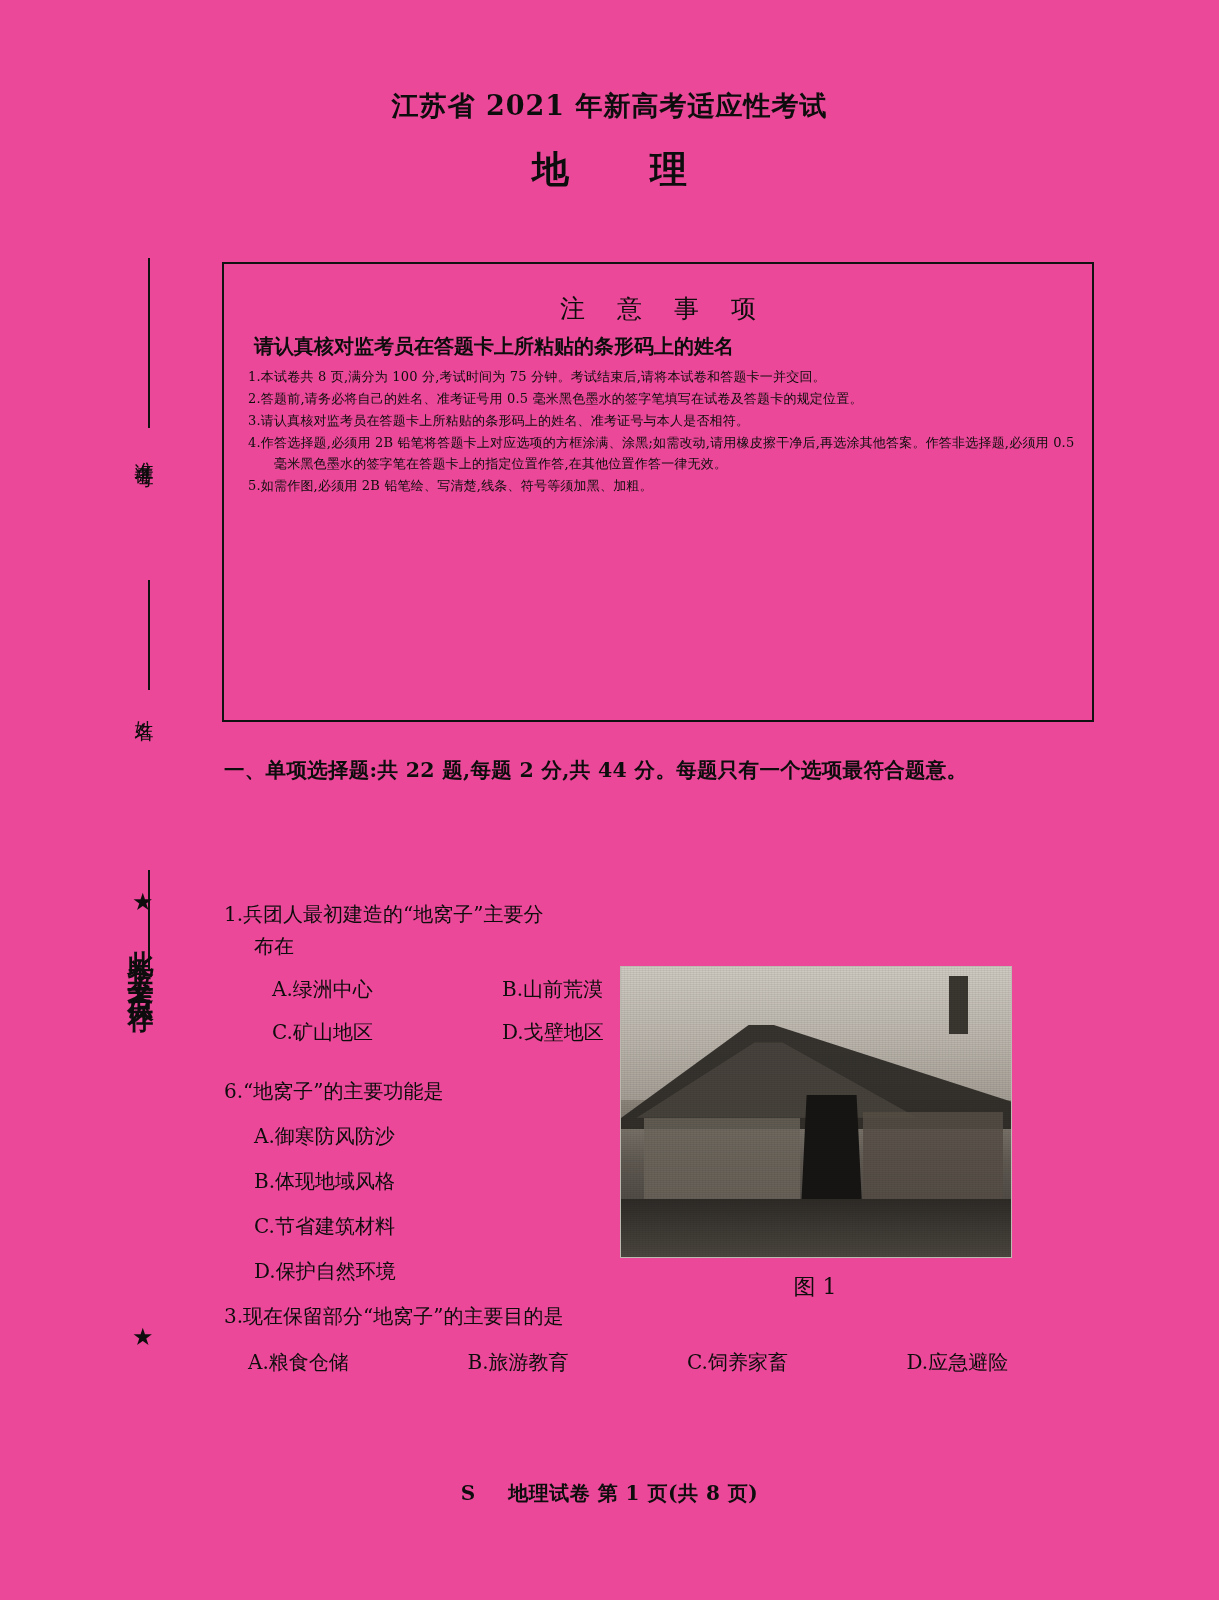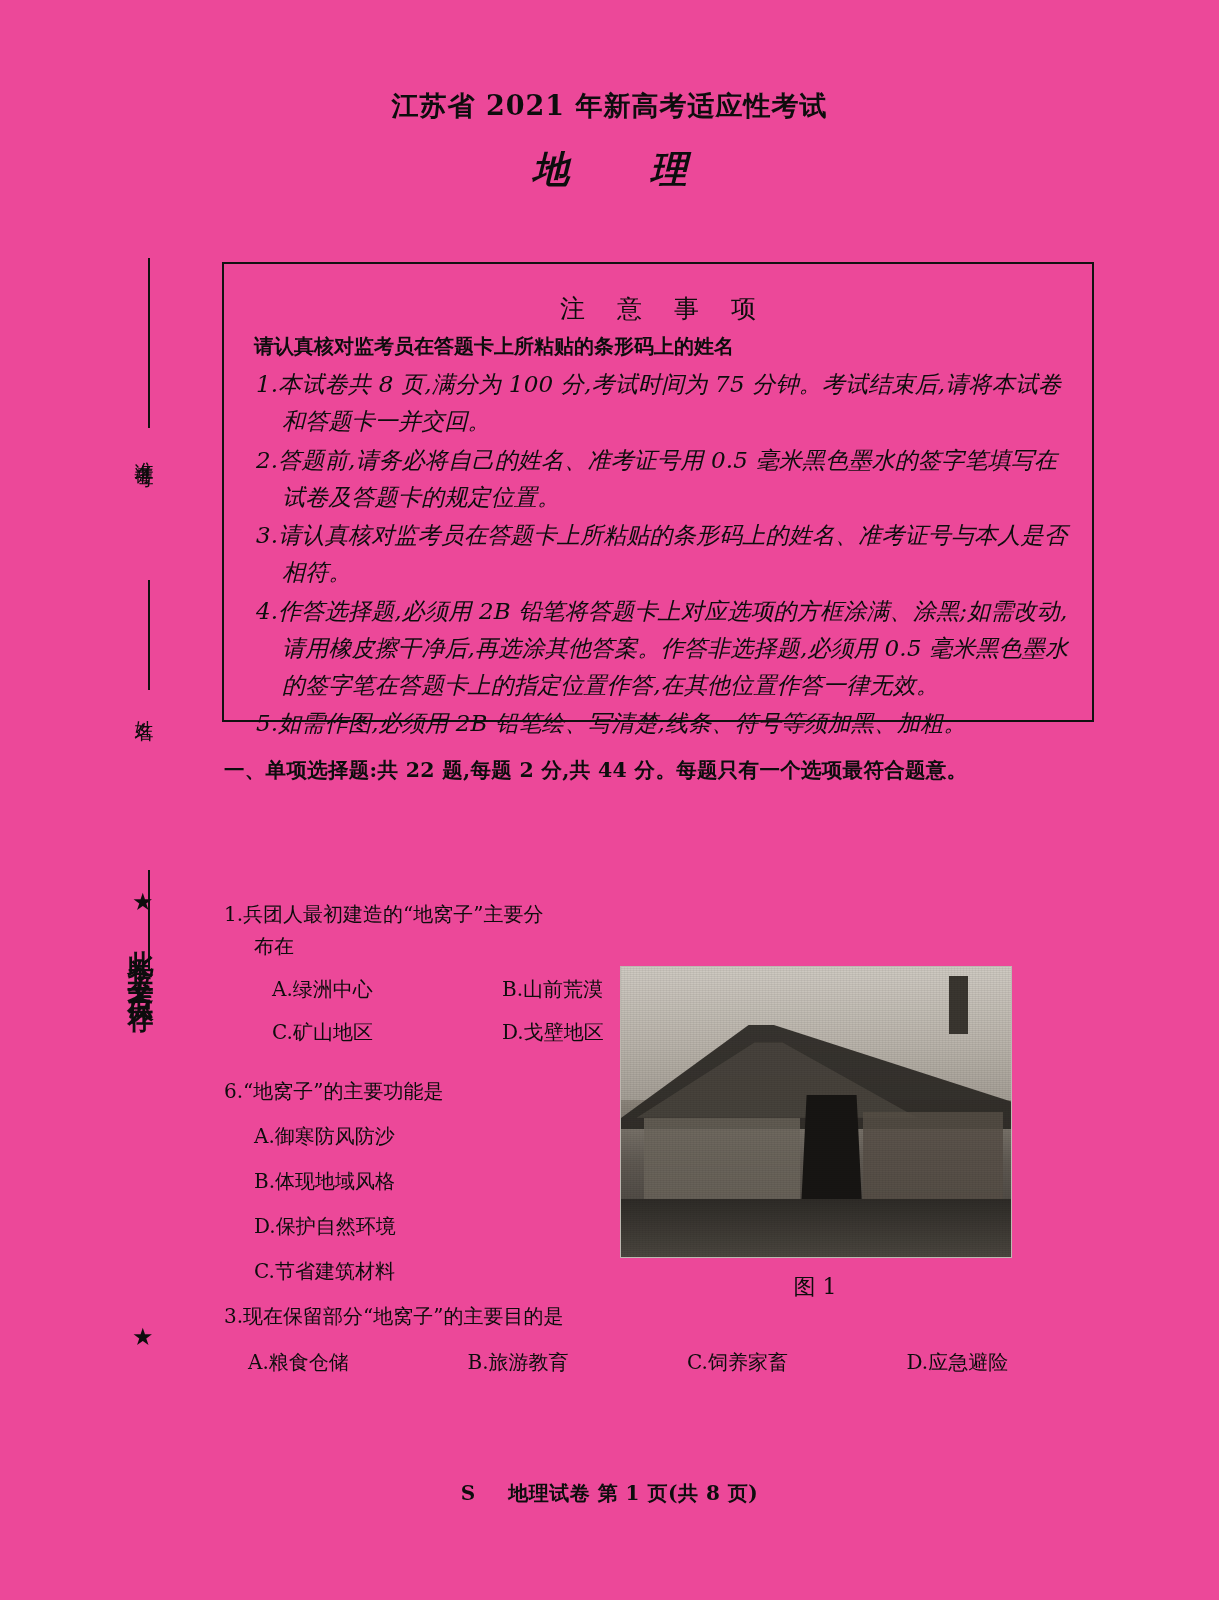--- a/index.html
+++ b/index.html
@@ -35,21 +35,20 @@
   }
   .doc-subject {
     position: absolute;
     left: 0; right: 0;
     top: 145px;
     text-align: center;
     font-size: 37px;
     font-weight: bold;
     letter-spacing: 34px;
     text-indent: 34px;
-    font-style: italic;
   }
 
   
   .margin-col {
     position: absolute;
     left: 118px;
     top: 250px;
     width: 70px;
     height: 1120px;
   }
@@ -116,27 +115,26 @@
     letter-spacing: 12px;
     text-indent: 12px;
     margin: 10px 0 8px 0;
   }
   .notice-sub {
     font-size: 20px;
     font-weight: bold;
     margin: 0 0 6px 14px;
   }
   .notice-item {
-    font-size: 23px;
+    font-size: 13px;
     line-height: 1.62;
-    margin: 0 0 1px 16px;
+    margin: 0 0 1px 8px;
     padding-left: 26px;
     text-indent: -26px;
     letter-spacing: 0.2px;
-    font-style: italic;
   }
 
   
   .section-heading {
     position: absolute;
     left: 224px;
     top: 756px;
     font-size: 20.5px;
     font-weight: bold;
     letter-spacing: 0.3px;
@@ -323,22 +321,22 @@
     <div class="opt-row">
       <span class="opt opt-col-a">C.矿山地区</span>
       <span class="opt">D.戈壁地区</span>
     </div>
   </div>
 
   <div class="q-block q2">
     <div class="q-stem">6.“地窝子”的主要功能是</div>
     <div class="opt-single">A.御寒防风防沙</div>
     <div class="opt-single">B.体现地域风格</div>
+    <div class="opt-single">C.节省建筑材料</div>
     <div class="opt-single">D.保护自然环境</div>
-    <div class="opt-single">C.节省建筑材料</div>
   </div>
 
   <div class="q-block q3">
     <div class="q-stem">3.现在保留部分“地窝子”的主要目的是</div>
     <div class="opt-row-wide">
       <span class="opt opt-w">A.粮食仓储</span>
       <span class="opt opt-w">B.旅游教育</span>
       <span class="opt opt-w">C.饲养家畜</span>
       <span class="opt opt-w">D.应急避险</span>
     </div>

